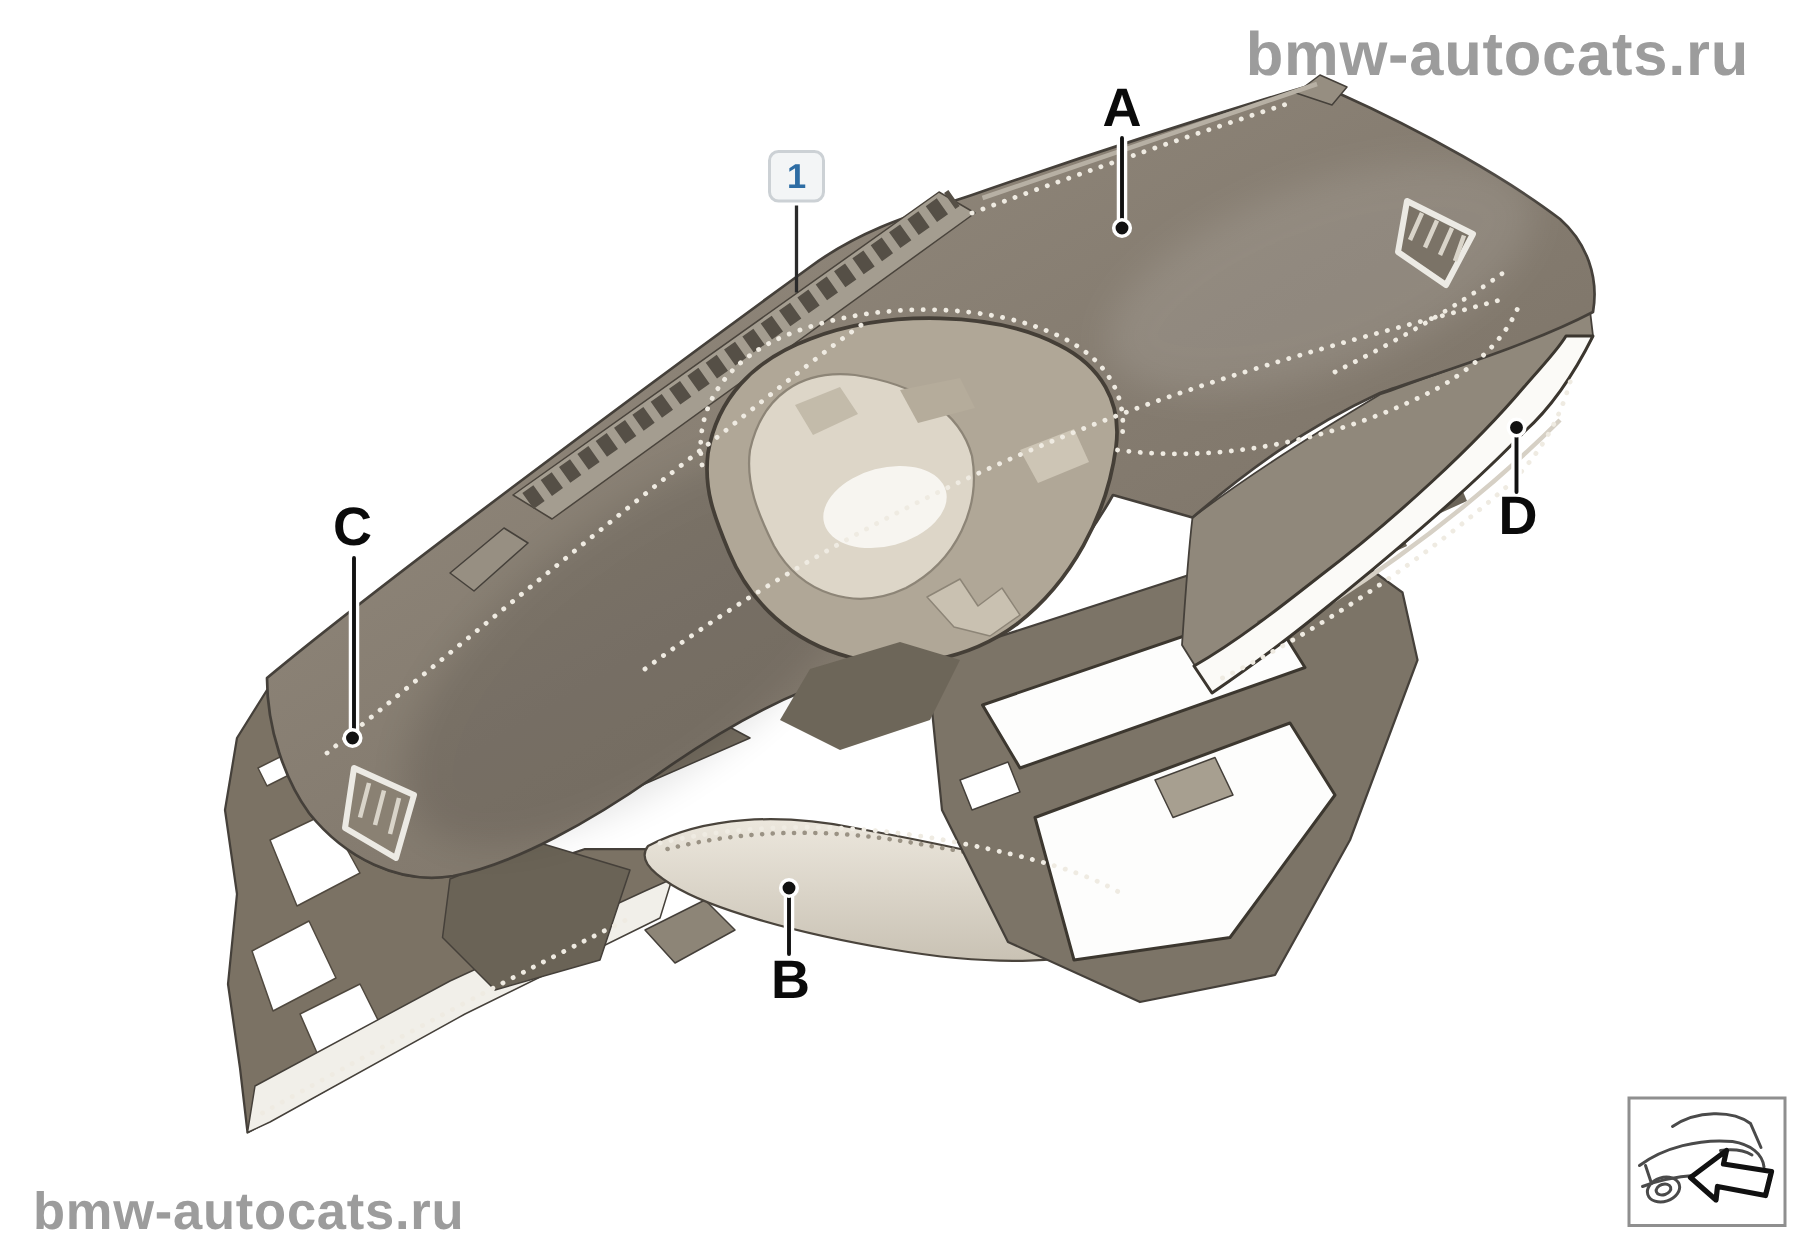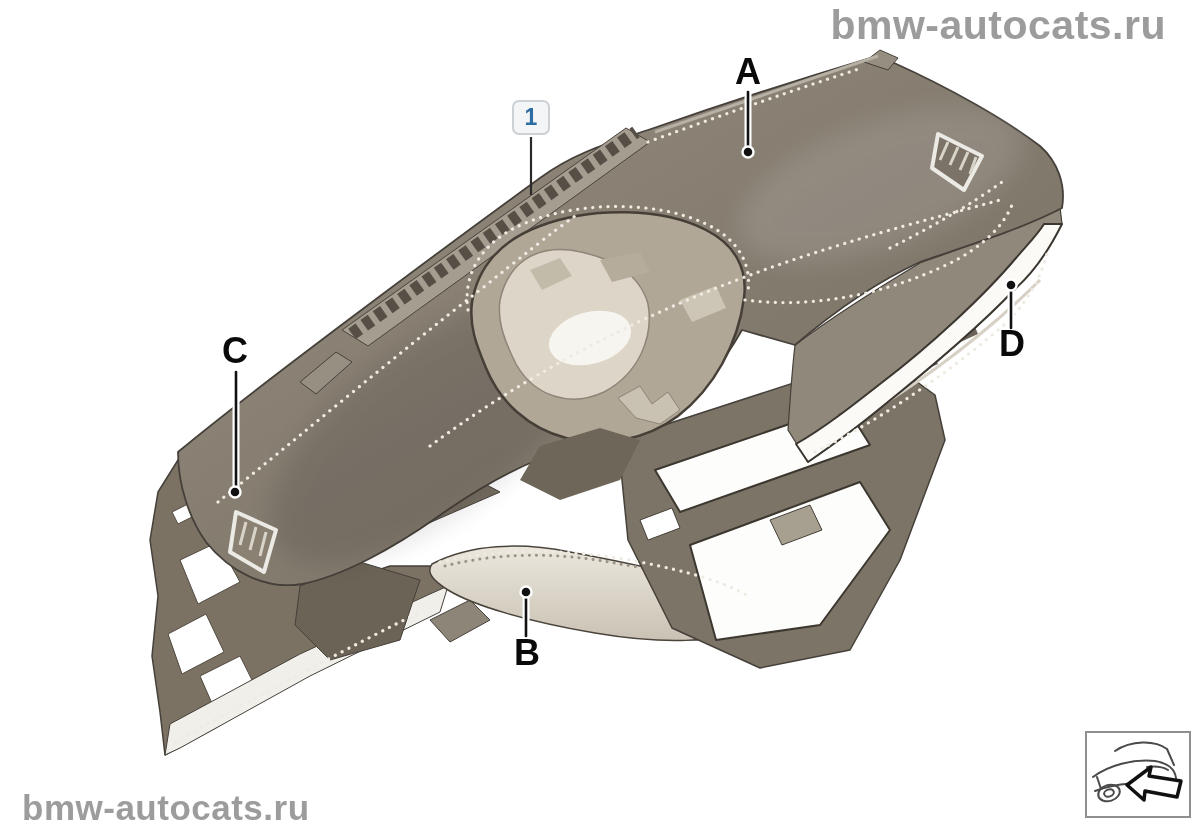--- a/index.html
+++ b/index.html
@@ -2,21 +2,21 @@
 <html><head>
 <meta charset="utf-8">
 <style>
   html,body{margin:0;padding:0;}
   body{
     width:1200px;height:840px;position:relative;background:#ffffff;
     font-family:"Liberation Sans", sans-serif;overflow:hidden;
   }
   .watermark{
     position:absolute;color:#9c9c9c;font-weight:bold;letter-spacing:0.5px;
-    user-select:none;white-space:nowrap;
+    user-select:none;white-space:nowrap;margin-top:11px;
   }
   .wm-tr{top:2px;right:34px;font-size:41px;}
   .wm-bl{bottom:12px;left:22px;font-size:35px;}
   .diagram-svg{position:absolute;left:0;top:0;width:1200px;height:840px;}
   .callout-letter{
     position:absolute;transform:translate(-50%,-50%);
     font-size:36px;font-weight:bold;color:#0a0a0a;line-height:1;
   }
   .part-box{
     position:absolute;left:512px;top:100px;width:38px;height:35px;

